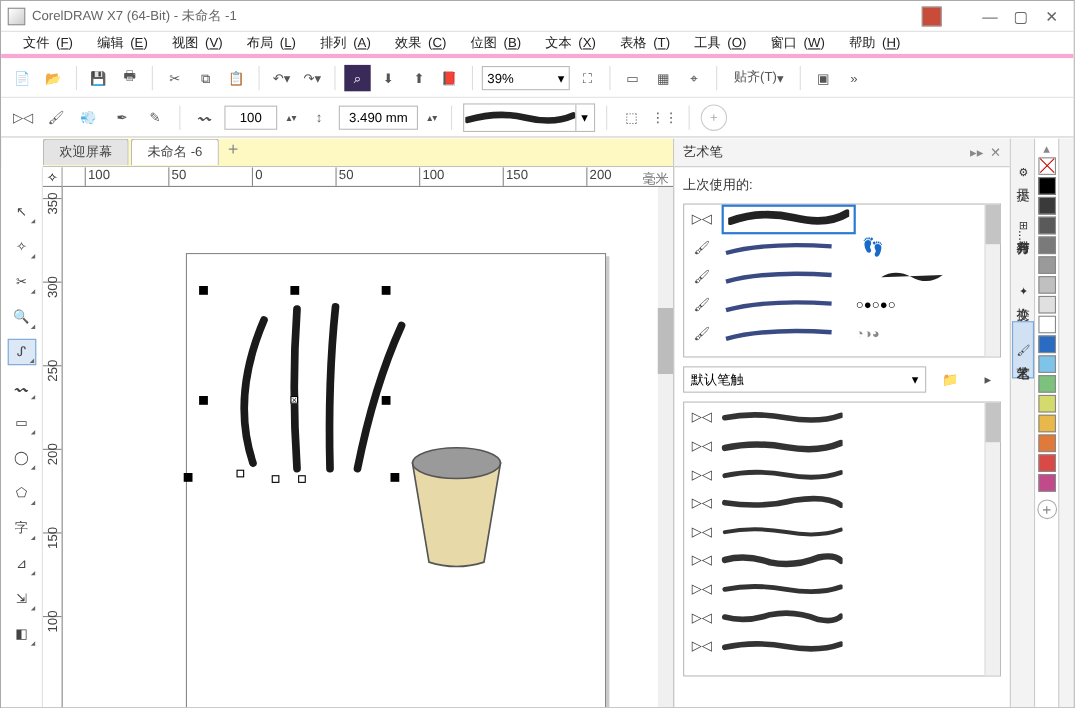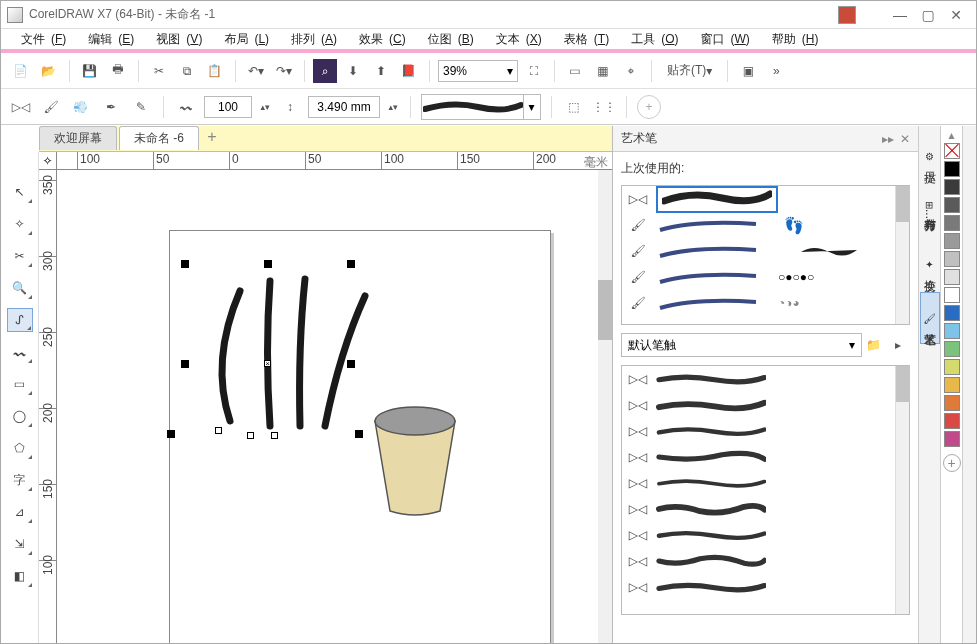--- a/index.html
+++ b/index.html
@@ -50,21 +50,21 @@
 .panel-label{color:#333}
 .stroke-list{border:1px solid #bbb;background:#fff;position:relative}
 .stroke-list.small{height:140px}
 .stroke-list.big{height:250px}
 .stroke-row{height:26px;display:flex;align-items:center;padding:0 6px;gap:8px}
 .stroke-row .rowicon{width:20px;display:flex;align-items:center;justify-content:center;color:#444}
 .stroke-row svg{width:110px;height:18px}
 .sl-scroll{position:absolute;right:0;top:0;bottom:0;width:14px;background:#f0f0f0;border-left:1px solid #ddd}
 .sl-scroll .th{position:absolute;top:0;width:14px;height:36px;background:#c4c4c4}
 .dd-select{height:24px;border:1px solid #bbb;display:flex;align-items:center;padding:0 6px;justify-content:space-between}
-.row-flex{display:flex;align-items:center;}
+.row-flex{display:flex;align-items:center;gap:10px}
 .side-strip{width:22px;background:#f3f3f3;border-left:1px solid #ccc;display:flex;flex-direction:column;align-items:center;padding-top:4px;gap:2px}
 .side-strip .ss{width:20px;height:52px;display:flex;align-items:center;justify-content:center;writing-mode:vertical-rl;font-size:11px;color:#333}
 .side-strip .ss.active{background:#cfe1f3;border:1px solid #7aa7d8}
 .palette{width:22px;background:#fff;border-left:1px solid #ccc;display:flex;flex-direction:column;align-items:center;padding-top:2px}
 .palette .sw{width:16px;height:16px;margin:1px 0;border:1px solid #888}
 .palette .noX{background:#fff;position:relative}
 .palette .noX:after{content:"";position:absolute;left:-2px;top:6px;right:-2px;border-top:1px solid #c00;transform:rotate(-45deg)}
 .palette .noX:before{content:"";position:absolute;left:-2px;top:6px;right:-2px;border-top:1px solid #c00;transform:rotate(45deg)}
 .palette .plus{width:18px;height:18px;border:1px solid #aaa;border-radius:50%;display:flex;align-items:center;justify-content:center;color:#888;margin-top:6px;font-size:14px}
 .tabunits{width:14px;background:#f3f3f3;border-left:1px solid #ccc}

